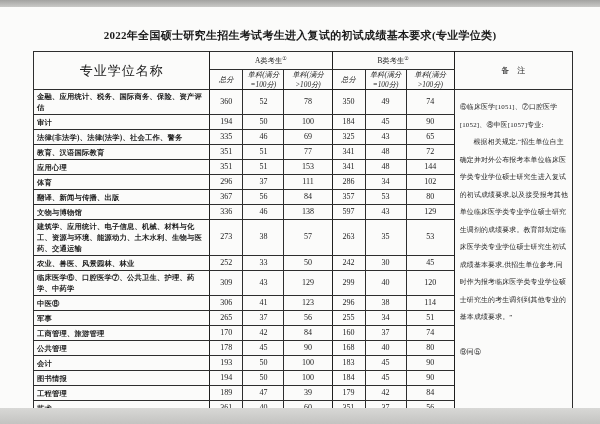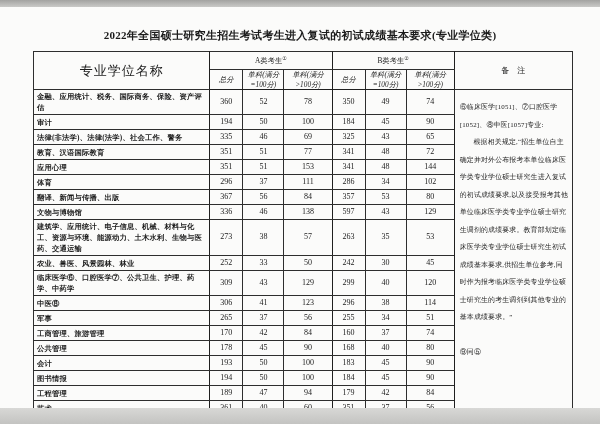--- a/index.html
+++ b/index.html
@@ -228,21 +228,21 @@
           <td class="num-cell">50</td>
           <td class="num-cell ab-sep">100</td>
           <td class="num-cell">184</td>
           <td class="num-cell">45</td>
           <td class="num-cell">90</td>
         </tr>
         <tr>
           <td class="name-cell">工程管理</td>
           <td class="num-cell">189</td>
           <td class="num-cell">47</td>
-          <td class="num-cell ab-sep">94</td>
+          <td class="num-cell ab-sep">39</td>
           <td class="num-cell">179</td>
           <td class="num-cell">42</td>
           <td class="num-cell">84</td>
         </tr>
         <tr>
           <td class="name-cell">艺术</td>
           <td class="num-cell">361</td>
           <td class="num-cell">40</td>
           <td class="num-cell ab-sep">60</td>
           <td class="num-cell">351</td>

